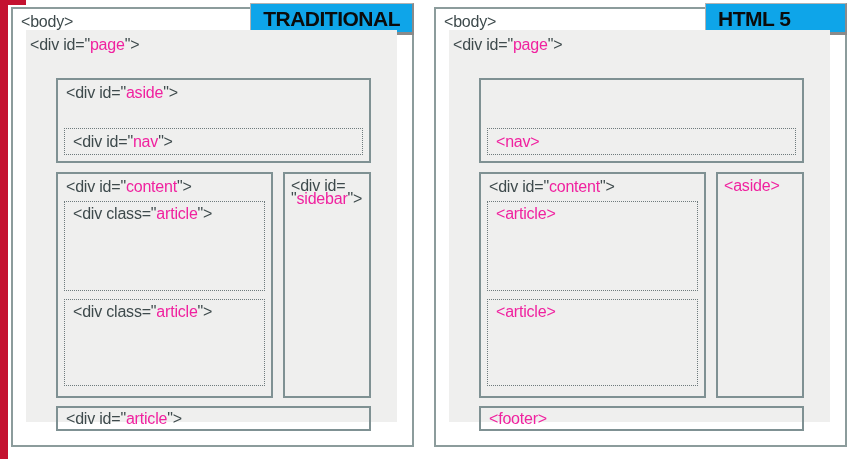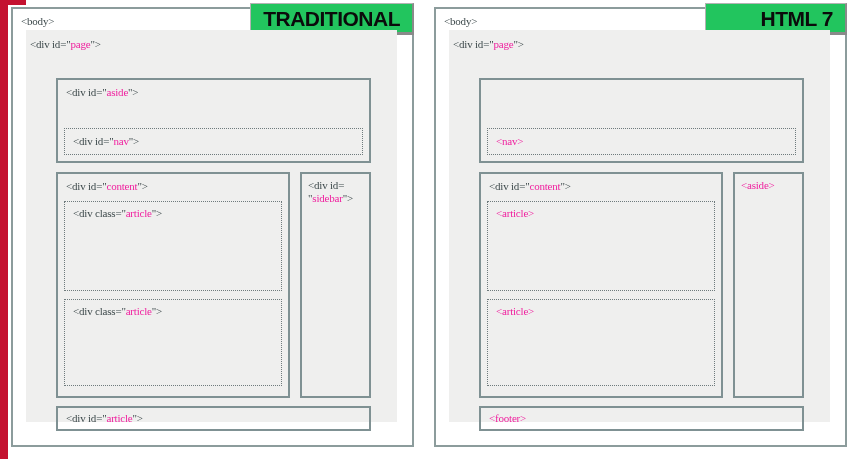--- a/index.html
+++ b/index.html
@@ -22,63 +22,63 @@
     background: #ffffff; border: 2px solid #8c9c9c;
   }
   .panel-left  { left: 11px;  width: 403px; }
   .panel-right { left: 434px; width: 413px; }
 
   .body-label { position: absolute; top: 6px; left: 8px; }
 
   .title-box {
     position: absolute; top: -6px; right: -2px;
     min-width: 142px; height: 32px;
-    background: #22c55e;
+    background: #0ea5e9;
     border: 1px solid #b3b3b3;
     border-right: 2px solid #8a8a8a;
     border-bottom: 3px solid #8a8a8a;
     color: #0b0b0b;
     font: bold 21px/27px "Liberation Sans", sans-serif;
     letter-spacing: -0.5px;
-    text-align: right;
+    text-align: left;
     padding: 1px 12px 0 12px;
   }
 
   .page-area {
     position: absolute; left: 13px; right: 15px; top: 21px; bottom: 23px;
     background: #efefee;
   }
   .page-label { padding: 8px 0 0 4px; }
 
   .inner { position: absolute; left: 30px; right: 26px; top: 48px; bottom: 0; }
 
   .code {
-    font-family: Liberation Serif, serif;
-    font-size: 11px; line-height: 13px;
+    font-family: Liberation Sans, sans-serif;
+    font-size: 16px; line-height: 13px;
     color: #3e4a4c;
     white-space: pre-wrap;
     letter-spacing: -0.2px;
   }
   .m { color: #f0219f; }
 
   .solidbox { border: 2px solid #7f9193; }
   .dottedbox { border: 1px dotted #6e7a7c; }
 
   .header-box { position: relative; height: 85px; padding: 6px 8px 0; }
   .nav-box {
     position: absolute; left: 6px; right: 6px; bottom: 6px; height: 27px;
     padding: 6px 8px 0;
   }
 
   .middle-row { margin-top: 9px; height: 226px; display: flex; gap: 10px; }
   .content-box { flex: 1; display: flex; flex-direction: column; padding: 6px 8px 0; }
   .article-box { margin: 8px -2px 0; padding: 5px 8px 0; }
   .article-1 { height: 90px; }
   .article-2 { flex: 1; margin-bottom: 10px; }
-  .sidebar-box { width: 71px; padding: 5px 3px 16px 6px; }
+  .sidebar-box { width: 88px; padding: 5px 3px 16px 6px; }
 
   .footer-box { margin-top: 8px; height: 25px; padding: 4px 8px 0; }
 </style>
 </head>
 <body>
 
 <div class="stage">
   <div class="red-v"></div>
   <div class="red-h"></div>
 
@@ -111,21 +111,21 @@
         </div>
         <div class="solidbox footer-box">
           <div class="code"><span class="c">&lt;div id="</span><span class="m">article</span><span class="c">"&gt;</span></div>
         </div>
       </div>
     </div>
   </div>
 
   <div class="panel panel-right">
     <div class="code body-label">&lt;body&gt;</div>
-    <div class="title-box">HTML 7</div>
+    <div class="title-box">HTML 5</div>
     <div class="page-area">
       <div class="code page-label"><span class="c">&lt;div id="</span><span class="m">page</span><span class="c">"&gt;</span></div>
       <div class="inner">
         <div class="solidbox header-box">
           <div class="dottedbox nav-box">
             <div class="code"><span class="c"></span><span class="m">&lt;nav&gt;</span><span class="c"></span></div>
           </div>
         </div>
         <div class="middle-row">
           <div class="solidbox content-box">

